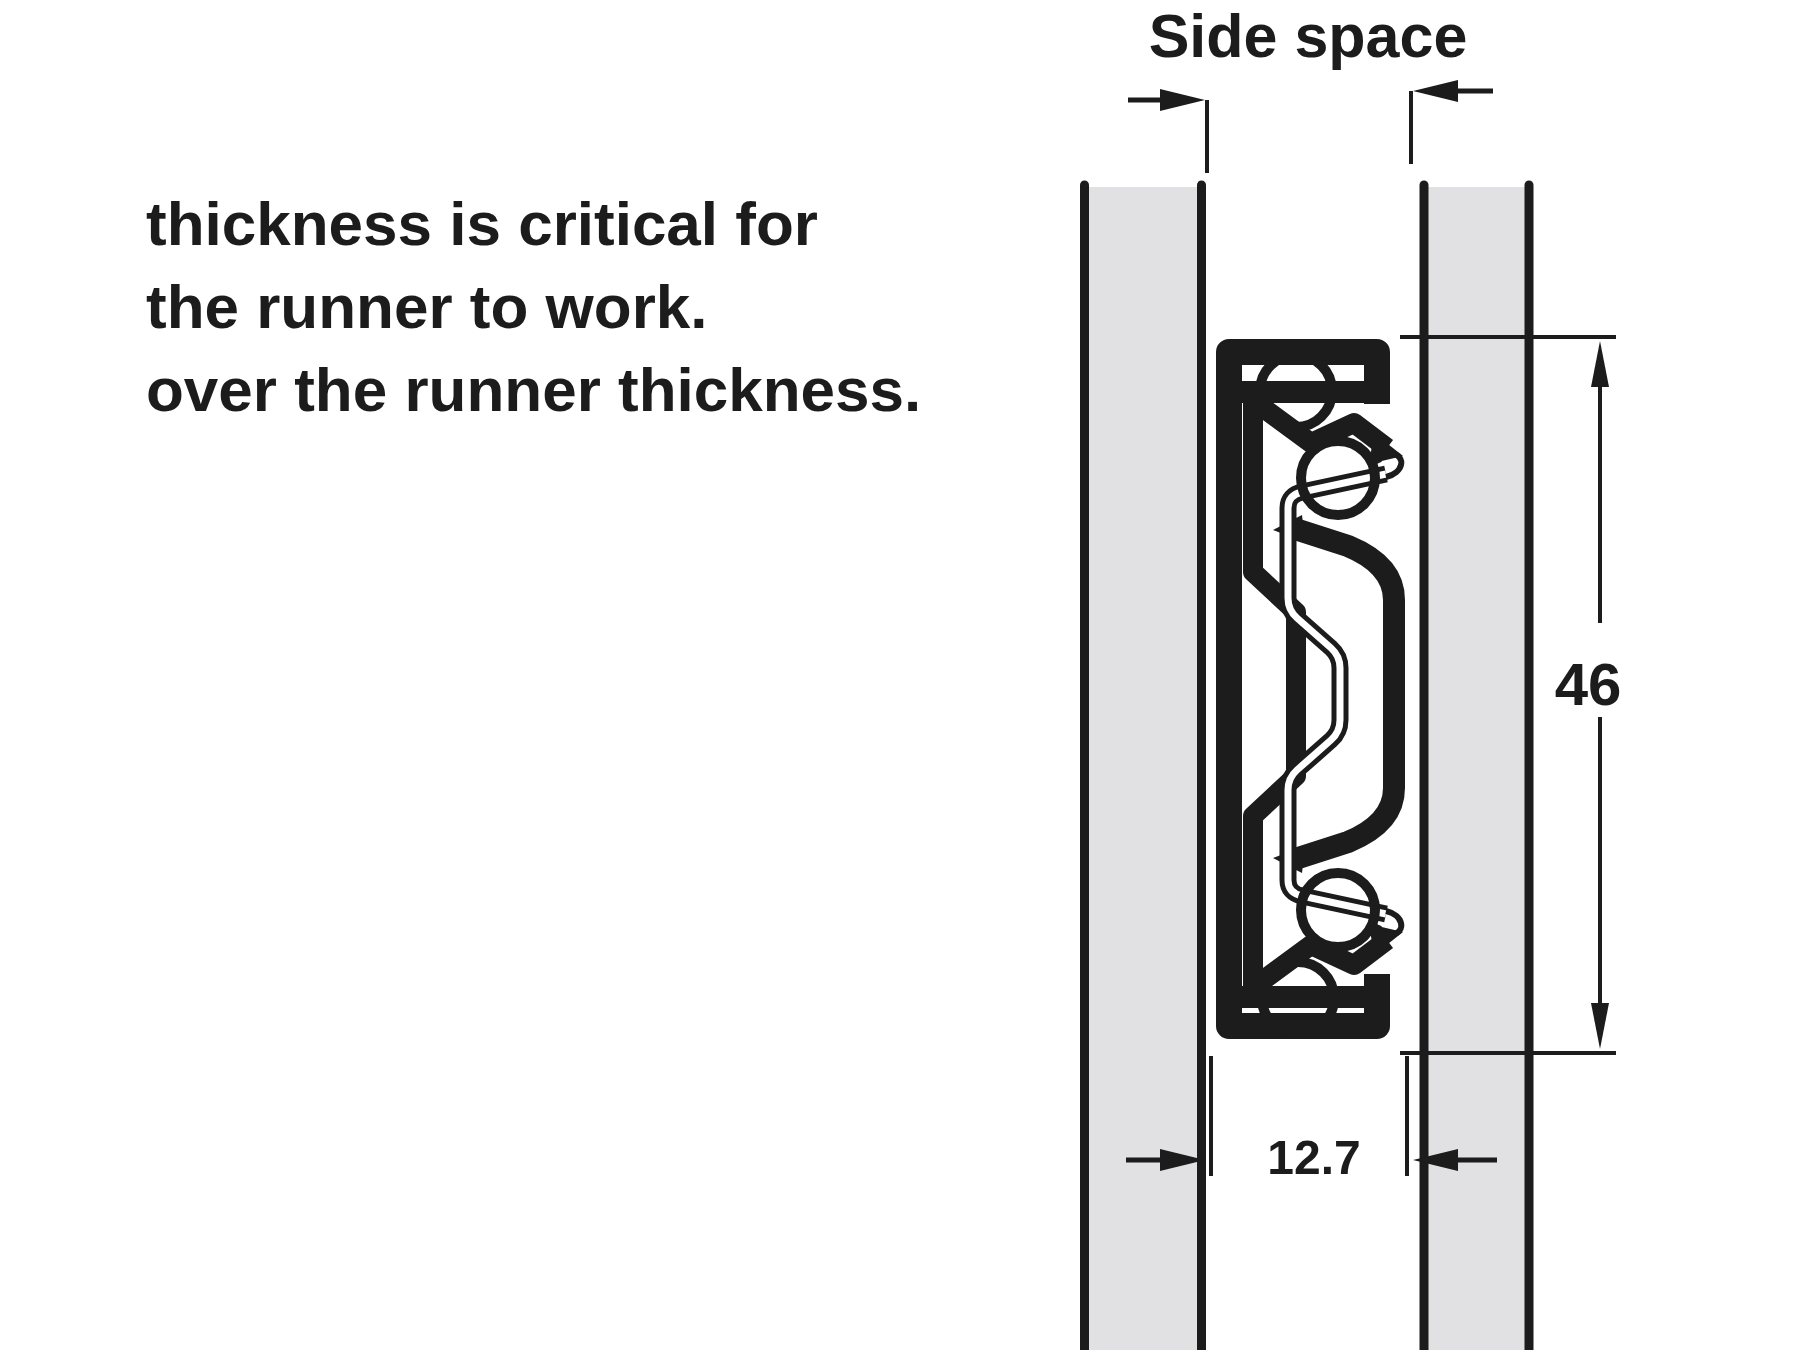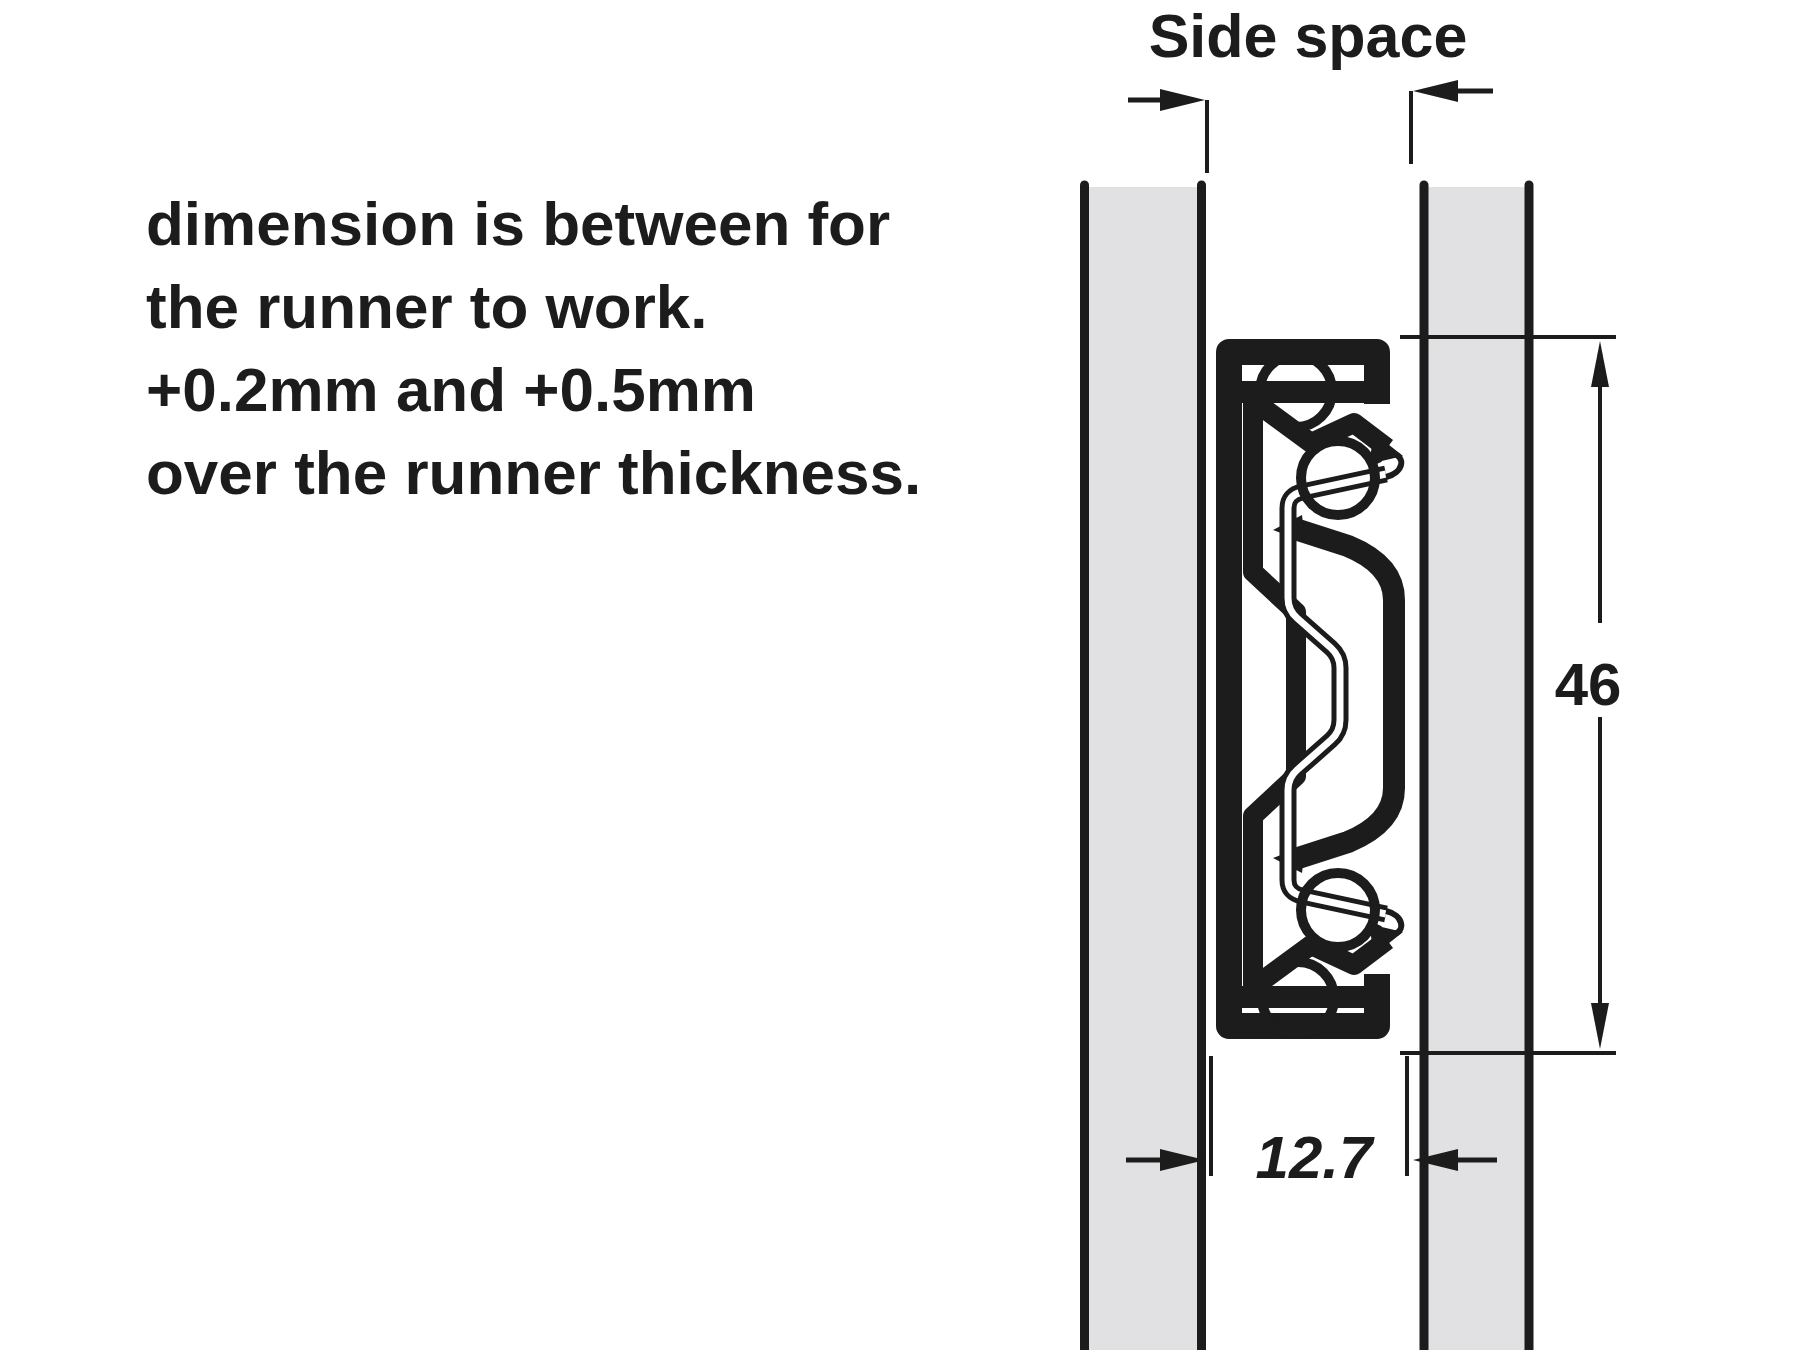--- a/index.html
+++ b/index.html
@@ -12,21 +12,21 @@
   .abs{position:absolute;}
   #diagram-svg{position:absolute;left:0;top:0;}
   .note{
     left:146px;top:182px;
     font-size:62px;line-height:83px;white-space:nowrap;
   }
   .note div{white-space:nowrap;}
   .caption{white-space:nowrap;}
   #side-space-label{left:1308px;top:0px;transform:translateX(-50%);font-size:61px;line-height:72px;}
   #dim-46-label{left:1588px;top:651px;transform:translateX(-50%);font-size:60px;line-height:68px;}
-  #dim-127-label{left:1314px;top:1124px;transform:translateX(-50%);font-size:60px;line-height:68px;font-style:italic;}
+  #dim-127-label{left:1314px;top:1124px;transform:translateX(-50%);font-size:48px;line-height:68px;}
   .ink{stroke:#1c1c1c;fill:none;}
   .fillink{fill:#1c1c1c;stroke:none;}
   .thin{stroke-width:4;}
   .leader{stroke-width:5;}
 </style>
 </head>
 <body>
 
 <svg id="diagram-svg" width="1800" height="1350" viewBox="0 0 1800 1350" xmlns="http://www.w3.org/2000/svg">
 
@@ -106,23 +106,22 @@
     <line class="ink thin" x1="1211" y1="1056" x2="1211" y2="1176"></line>
     <line class="ink thin" x1="1407" y1="1056" x2="1407" y2="1176"></line>
     <line class="ink leader" x1="1126" y1="1160" x2="1163" y2="1160"></line>
     <polygon class="fillink" points="1205,1160 1160,1149 1160,1171"></polygon>
     <polygon class="fillink" points="1413,1160 1458,1149 1458,1171"></polygon>
     <line class="ink leader" x1="1456" y1="1160" x2="1497" y2="1160"></line>
   </g>
 </svg>
 
 <div class="abs note">
-  <div>dimension is between for</div>
+  <div>thickness is critical for</div>
   <div>the runner to work.</div>
-  <div>+0.2mm and +0.5mm</div>
   <div>over the runner thickness.</div>
 </div>
 
 <div class="abs caption" id="side-space-label">Side space</div>
 
 <div class="abs caption" id="dim-46-label">46</div>
 
 <div class="abs caption" id="dim-127-label">12.7</div>
 
 </body></html>

